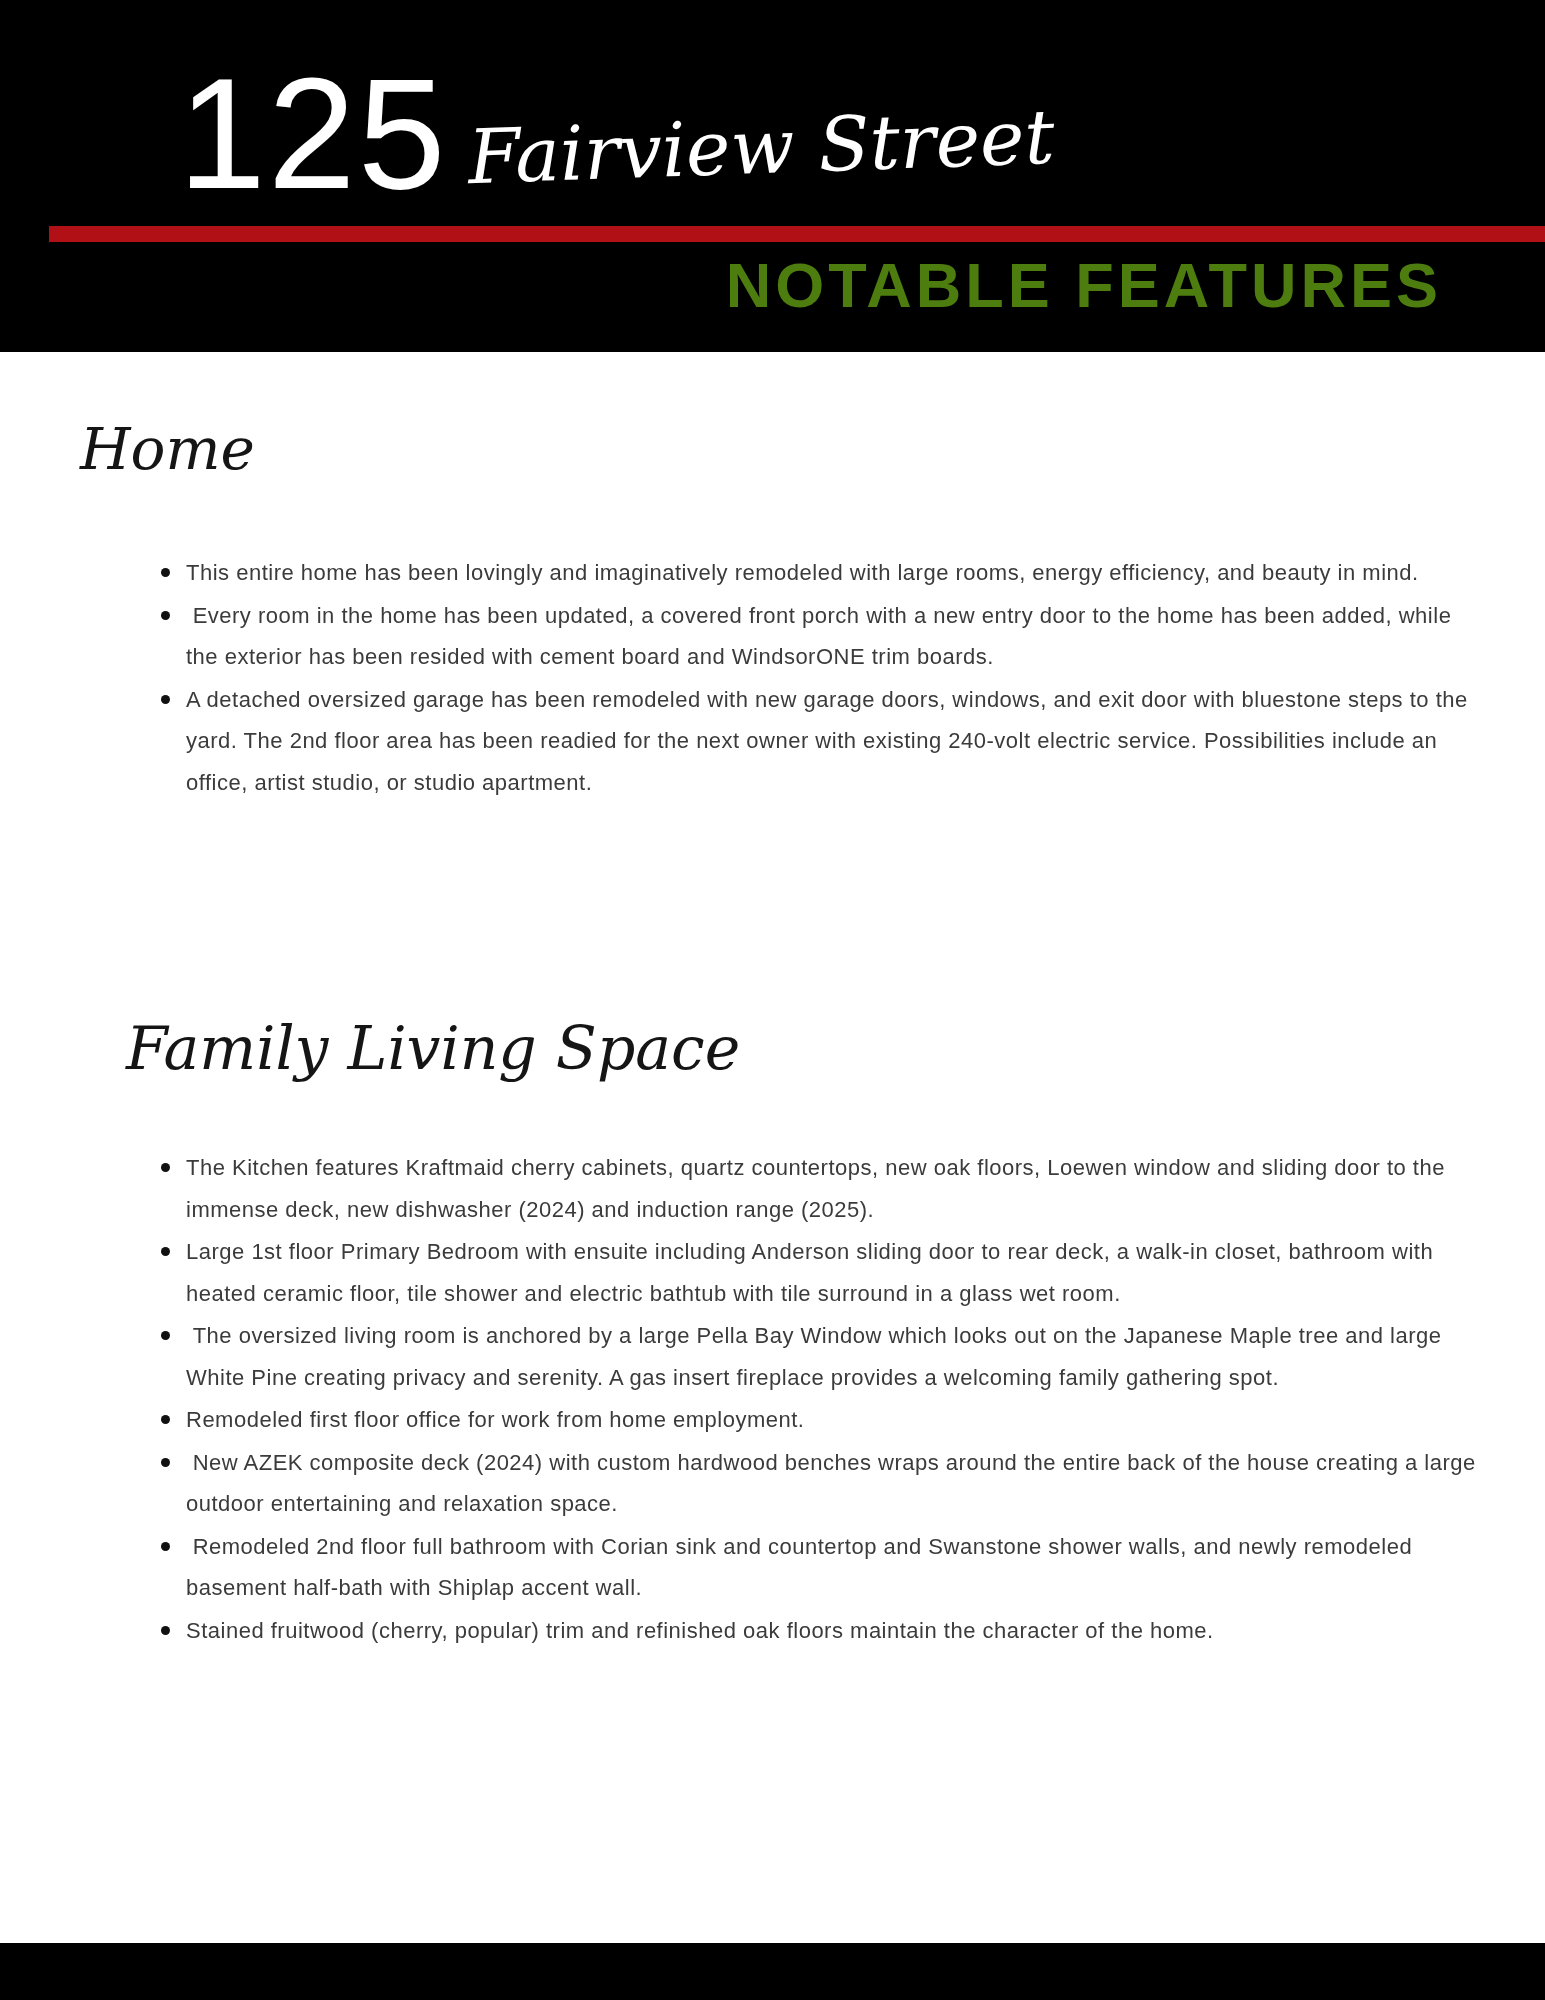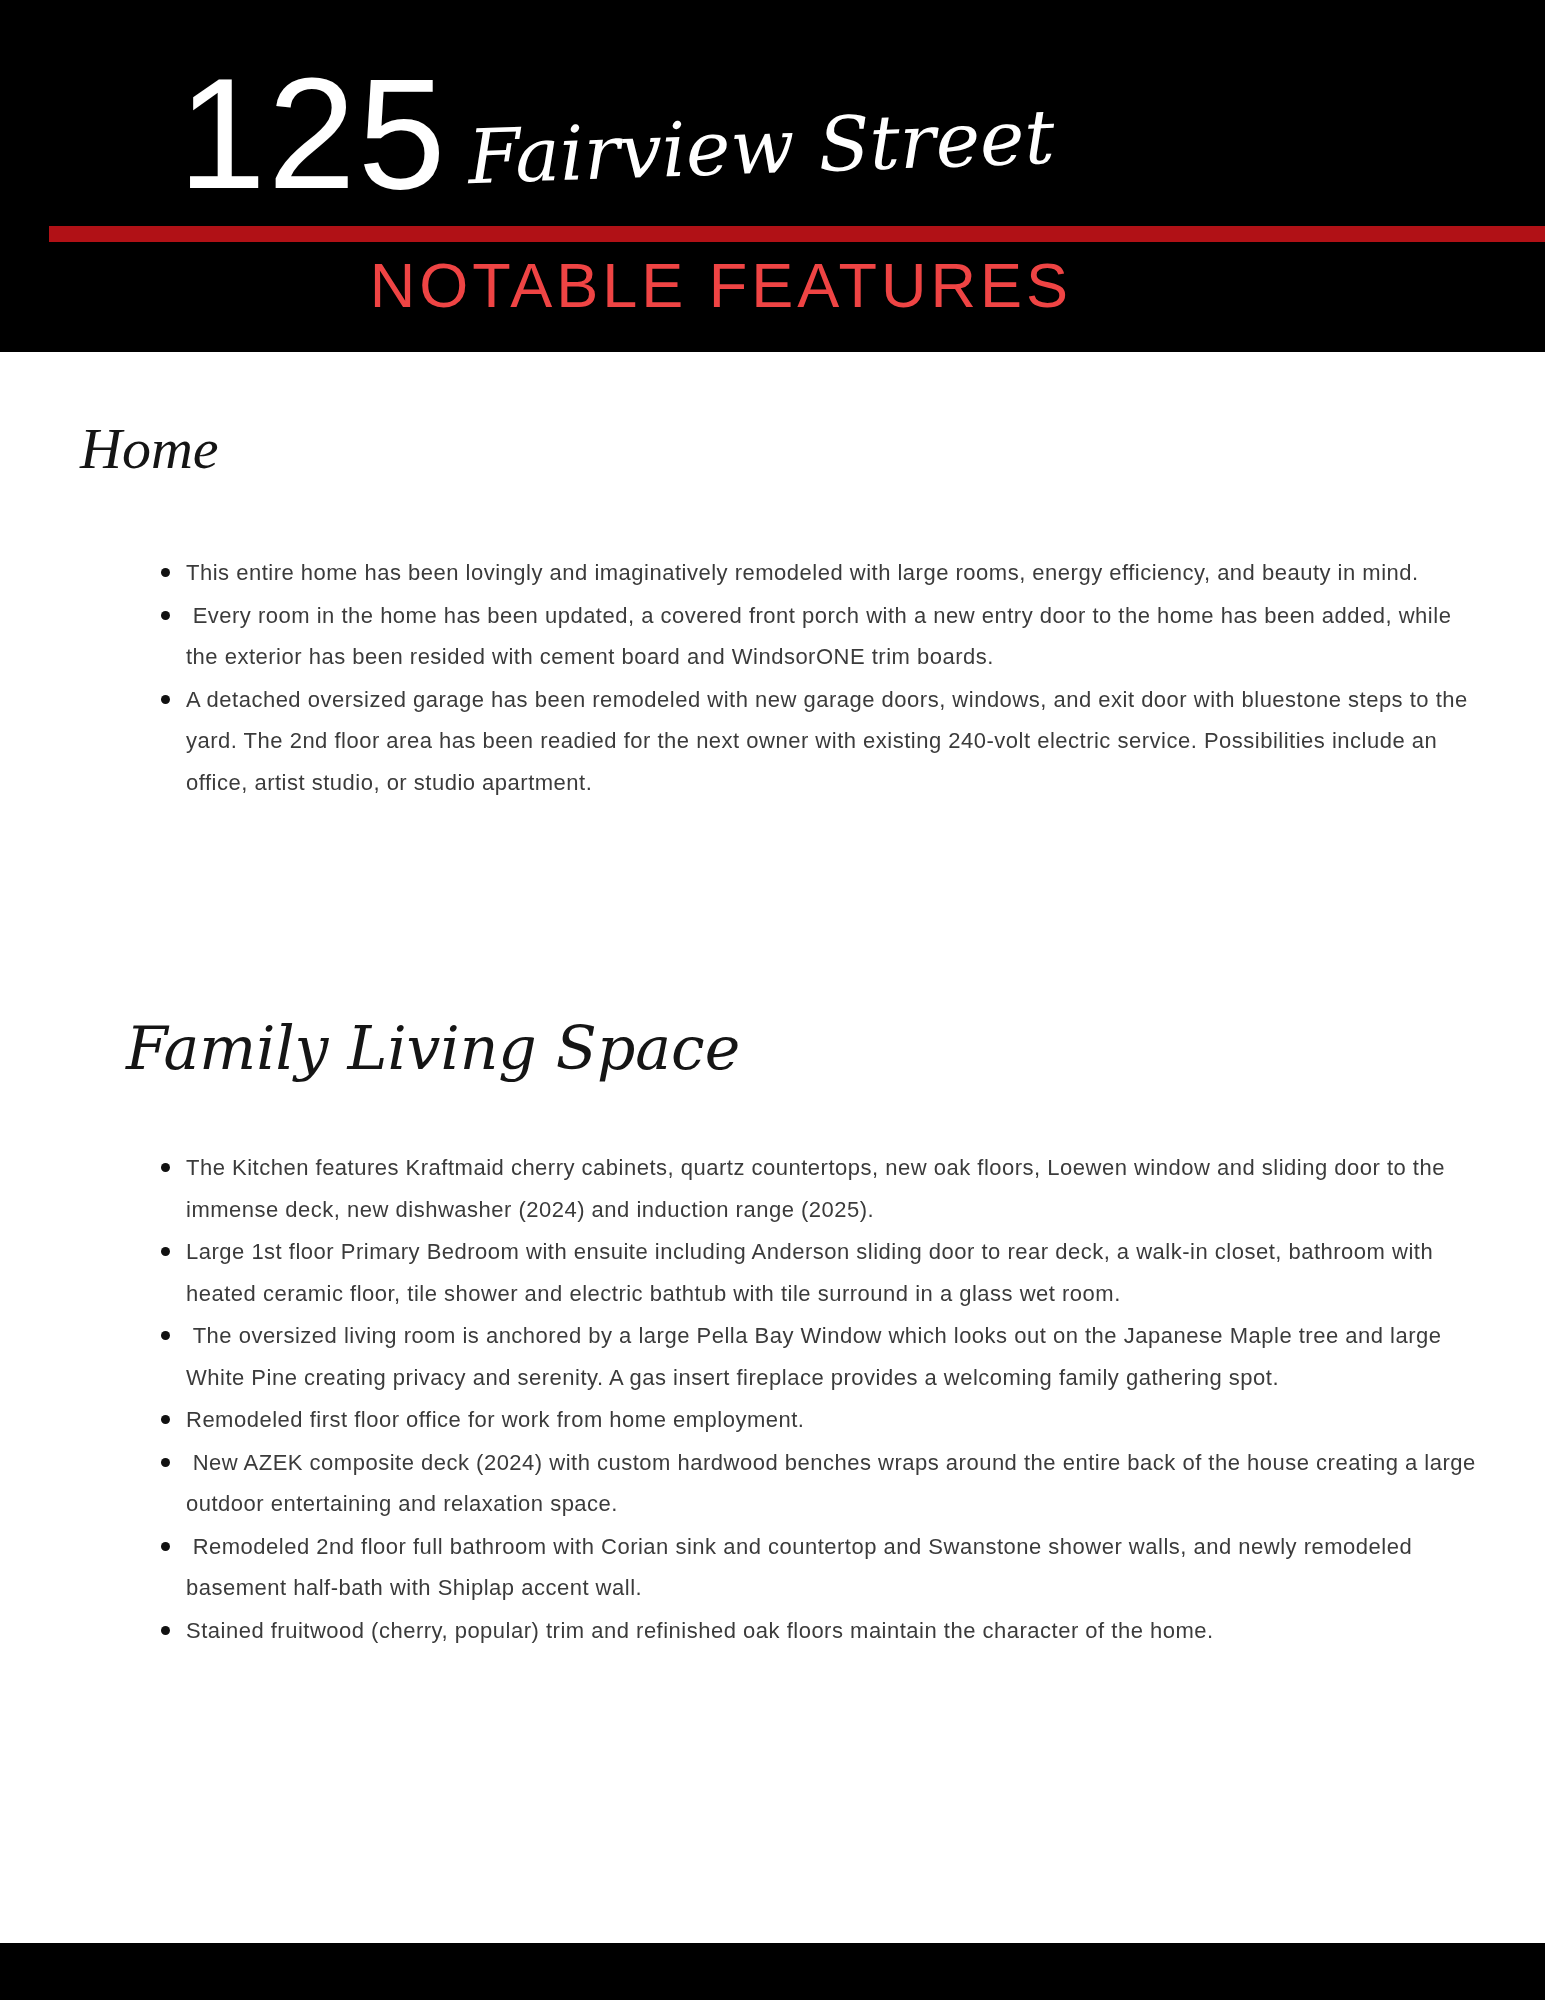--- a/index.html
+++ b/index.html
@@ -48,40 +48,40 @@
     top: 226px;
     right: 0;
     height: 16px;
     background: var(--accent-red, #b11116);
   }
   .banner-title {
     position: absolute;
     left: 0;
     right: 103px;
     top: 254px;
-    text-align: center;
-    color: #ef4444;
+    text-align: right;
+    color: #4d7c0f;
     font-family: "Liberation Sans", sans-serif;
-    font-weight: 400;
+    font-weight: 700;
     font-size: 63px;
     line-height: 1;
     letter-spacing: 4px;
     white-space: nowrap;
   }
 
   
   .script-heading {
     position: absolute;
     color: #151515;
     font-family: "DejaVu Serif", "Liberation Serif", serif;
     font-style: italic;
     line-height: 1;
     white-space: nowrap;
   }
-  #heading-home { left: 80px; top: 420px; font-size: 58px; font-family: Liberation Serif, serif; }
+  #heading-home { left: 80px; top: 420px; font-size: 58px; }
   #heading-family { left: 82px; top: 1018px; font-size: 60px; margin-left: 44px; }
 
   ul.feature-list {
     position: absolute;
     left: 0;
     width: 1476px;
     margin: 0;
     padding: 0 0 0 186px;
     list-style: none;
     box-sizing: border-box;

